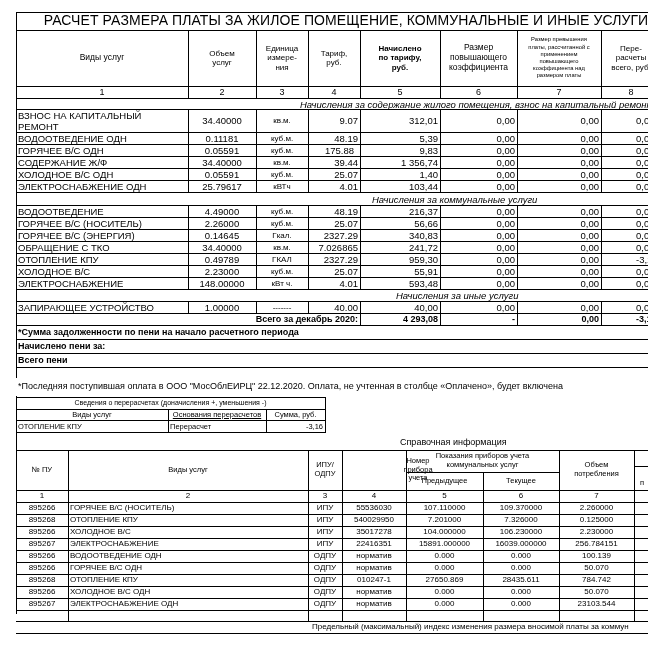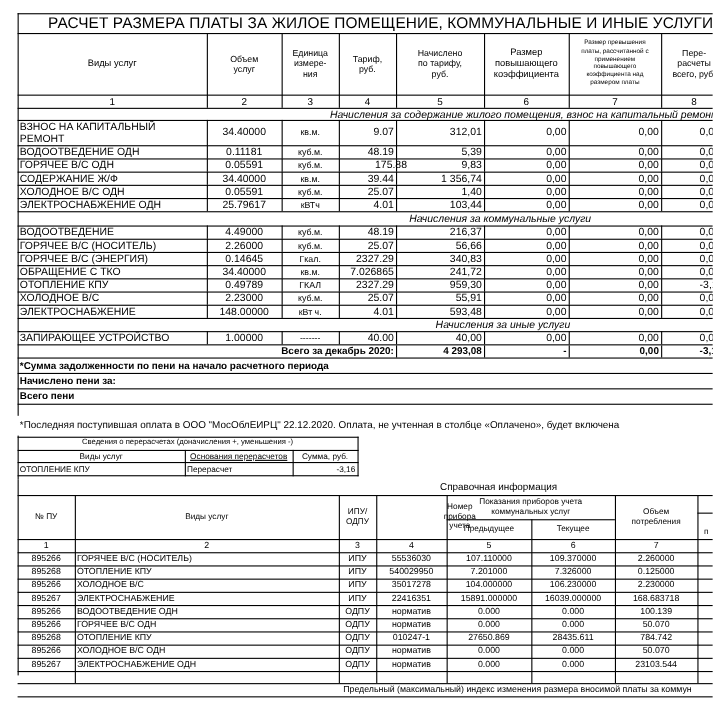--- a/index.html
+++ b/index.html
@@ -31,21 +31,21 @@
   <div class="vline" style="left:16px; top:12px; height:366px;"></div>
 
   <div class="title">РАСЧЕТ РАЗМЕРА ПЛАТЫ ЗА ЖИЛОЕ ПОМЕЩЕНИЕ, КОММУНАЛЬНЫЕ И ИНЫЕ УСЛУГИ</div>
 
   <div class="hline" style="left:16px; top:30px; width:632px;"></div>
 
   <div class="hdr" style="left:16px; top:30px; width:172px; height:56px; font-size:8.5px;">Виды услуг</div>
   <div class="hdr" style="left:188px; top:30px; width:68px; height:56px; font-size:8px; padding:0 14px;">Объем услуг</div>
   <div class="hdr" style="left:256px; top:30px; width:52px; height:56px; font-size:8px; padding:0 8px;">Единица измере-ния</div>
   <div class="hdr" style="left:308px; top:30px; width:52px; height:56px; font-size:8px; padding:0 8px;">Тариф, руб.</div>
-  <div class="hdr" style="left:360px; top:30px; width:80px; height:56px; font-size:8px; padding:0 24px;">Начислено по тарифу, руб.</div>
+  <div class="hdr" style="left:360px; top:30px; width:80px; height:56px; font-size:8px; padding:0 24px;font-weight:bold;">Начислено по тарифу, руб.</div>
   <div class="hdr" style="left:440px; top:30px; width:77px; height:56px; font-size:8.5px; padding:0 6px;">Размер повышающего коэффициента</div>
   <div class="hdr" style="left:517px; top:30px; width:84px; height:56px; font-size:5.8px; padding:0 6px; line-height:1.25;">Размер превышения платы, рассчитанной с применением повышающего коэффициента над размером платы</div>
   <div class="hdr" style="left:601px; top:30px; width:60px; height:56px; font-size:8px; padding:0 6px;">Пере-расчеты всего, руб.</div>
 
   <div class="vline" style="left:188px; top:30px; height:68px;"></div>
   <div class="vline" style="left:256px; top:30px; height:68px;"></div>
   <div class="vline" style="left:308px; top:30px; height:68px;"></div>
   <div class="vline" style="left:360px; top:30px; height:68px;"></div>
   <div class="vline" style="left:440px; top:30px; height:68px;"></div>
   <div class="vline" style="left:517px; top:30px; height:68px;"></div>
@@ -101,21 +101,21 @@
       <div class="vline" style="left: 308px; top: 132px; height: 12px;"></div>
       <div class="vline" style="left: 360px; top: 132px; height: 12px;"></div>
       <div class="vline" style="left: 440px; top: 132px; height: 12px;"></div>
       <div class="vline" style="left: 517px; top: 132px; height: 12px;"></div>
       <div class="vline" style="left: 601px; top: 132px; height: 12px;"></div>
       <div class="hline" style="left: 16px; top: 144px; width: 632px;"></div>
       <div class="row" style="top: 145px; height: 11px;">
         <div class="cell l" style="left: 0px; width: 172px; height: 11px;">ГОРЯЧЕЕ В/С ОДН</div>
         <div class="cell c" style="left: 172px; width: 68px; height: 11px;">0.05591</div>
         <div class="cell c small" style="left: 240px; width: 52px; height: 11px;">куб.м.</div>
-        <div class="cell r" style="left: 304px; width: 52px; height: 11px;">175.88</div>
+        <div class="cell r" style="left: 288px; width: 52px; height: 11px;">175.88</div>
         <div class="cell r" style="left: 344px; width: 80px; height: 11px;">9,83</div>
         <div class="cell r" style="left: 424px; width: 77px; height: 11px;">0,00</div>
         <div class="cell r" style="left: 501px; width: 84px; height: 11px;">0,00</div>
         <div class="cell l" style="left: 585px; width: 60px; height: 11px; padding-left: 35px;">0,00</div>
       </div>
       <div class="vline" style="left: 188px; top: 144px; height: 12px;"></div>
       <div class="vline" style="left: 256px; top: 144px; height: 12px;"></div>
       <div class="vline" style="left: 308px; top: 144px; height: 12px;"></div>
       <div class="vline" style="left: 360px; top: 144px; height: 12px;"></div>
       <div class="vline" style="left: 440px; top: 144px; height: 12px;"></div>
@@ -440,21 +440,21 @@
         <div class="cell c" style="left: 543px; width: 75px;">2.230000</div>
       </div>
       <div class="hline" style="left: 16px; top: 538px; width: 632px;"></div>
       <div class="srow" style="top: 539px;">
         <div class="cell c" style="left: 0px; width: 52px;">895267</div>
         <div class="cell l" style="left: 52px; width: 240px;">ЭЛЕКТРОСНАБЖЕНИЕ</div>
         <div class="cell c" style="left: 292px; width: 34px;">ИПУ</div>
         <div class="cell c" style="left: 326px; width: 64px;">22416351</div>
         <div class="cell c" style="left: 390px; width: 77px;">15891.000000</div>
         <div class="cell c" style="left: 467px; width: 76px;">16039.000000</div>
-        <div class="cell c" style="left: 543px; width: 75px;">168.683718</div>
+        <div class="cell c" style="left: 543px; width: 75px;">256.784151</div>
       </div>
       <div class="hline" style="left: 16px; top: 550px; width: 632px;"></div>
       <div class="srow" style="top: 551px;">
         <div class="cell c" style="left: 0px; width: 52px;">895266</div>
         <div class="cell l" style="left: 52px; width: 240px;">ВОДООТВЕДЕНИЕ ОДН</div>
         <div class="cell c" style="left: 292px; width: 34px;">ОДПУ</div>
         <div class="cell c" style="left: 326px; width: 64px;">норматив</div>
         <div class="cell c" style="left: 390px; width: 77px;">0.000</div>
         <div class="cell c" style="left: 467px; width: 76px;">0.000</div>
         <div class="cell c" style="left: 543px; width: 75px;">100.139</div>

